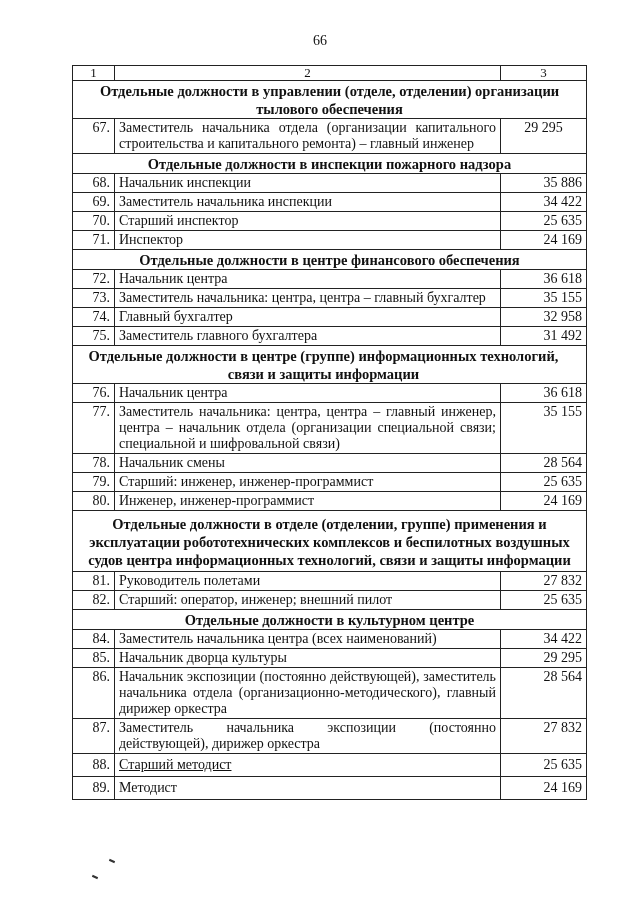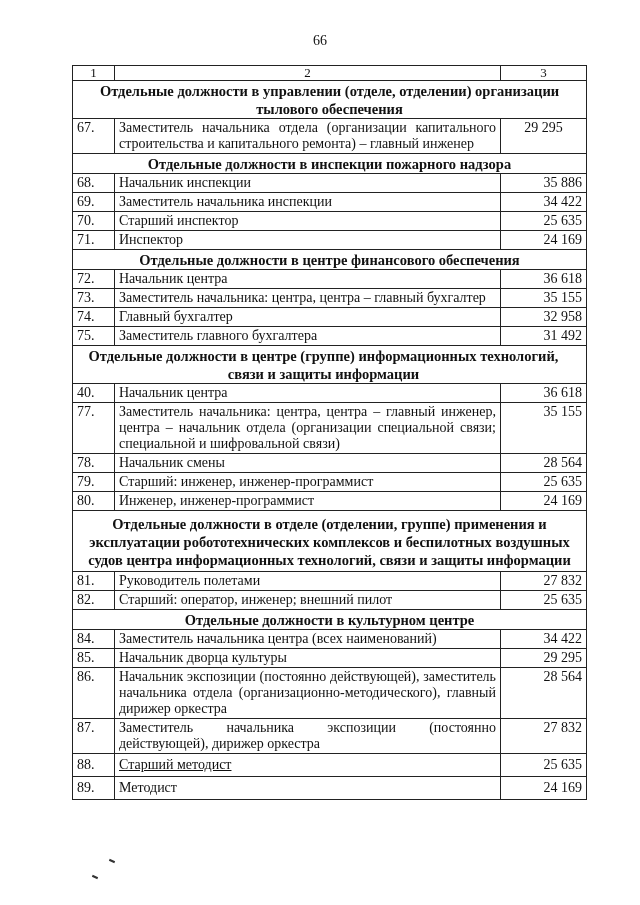--- a/index.html
+++ b/index.html
@@ -21,21 +21,21 @@
     border: 1px solid #222; padding: 0 4px; vertical-align: top;
   }
   col.c1 { width: 42px; }
   col.c2 { width: 386px; }
   col.c3 { width: 86px; }
   tr.colnum td { text-align: center; height: 14px; line-height: 14px; font-size: 13px; }
   tr.section td {
     text-align: center; font-weight: bold; font-size: 14.5px; line-height: 18px;
     padding: 1px 4px 0 4px;
   }
-  td.num { text-align: left; }
+  td.num { text-align: right; }
   td.desc { text-align: justify; text-align-last: left; }
   td.val { text-align: right; padding-right: 8px; }
   tr.row td { padding-top: 1px; padding-bottom: 1px; }
   .mark { position: absolute; width: 6px; height: 2px; background: #333; transform: rotate(25deg); }
 </style>
 </head>
 <body>
 
 <div class="page-number">66</div>
 
@@ -106,21 +106,21 @@
     <tr class="row">
       <td class="num">75.</td>
       <td class="desc">Заместитель главного бухгалтера</td>
       <td class="val">31 492</td>
     </tr>
 
     <tr class="section">
       <td colspan="3" style="padding-left:2px;padding-right:14px;">Отдельные должности в центре (группе) информационных технологий, связи и защиты информации</td>
     </tr>
     <tr class="row">
-      <td class="num">40.</td>
+      <td class="num">76.</td>
       <td class="desc">Начальник центра</td>
       <td class="val">36 618</td>
     </tr>
     <tr class="row">
       <td class="num">77.</td>
       <td class="desc">Заместитель начальника: центра, центра – главный инженер, центра – начальник отдела (организации специальной связи; специальной и шифровальной связи)</td>
       <td class="val">35 155</td>
     </tr>
     <tr class="row">
       <td class="num">78.</td>

